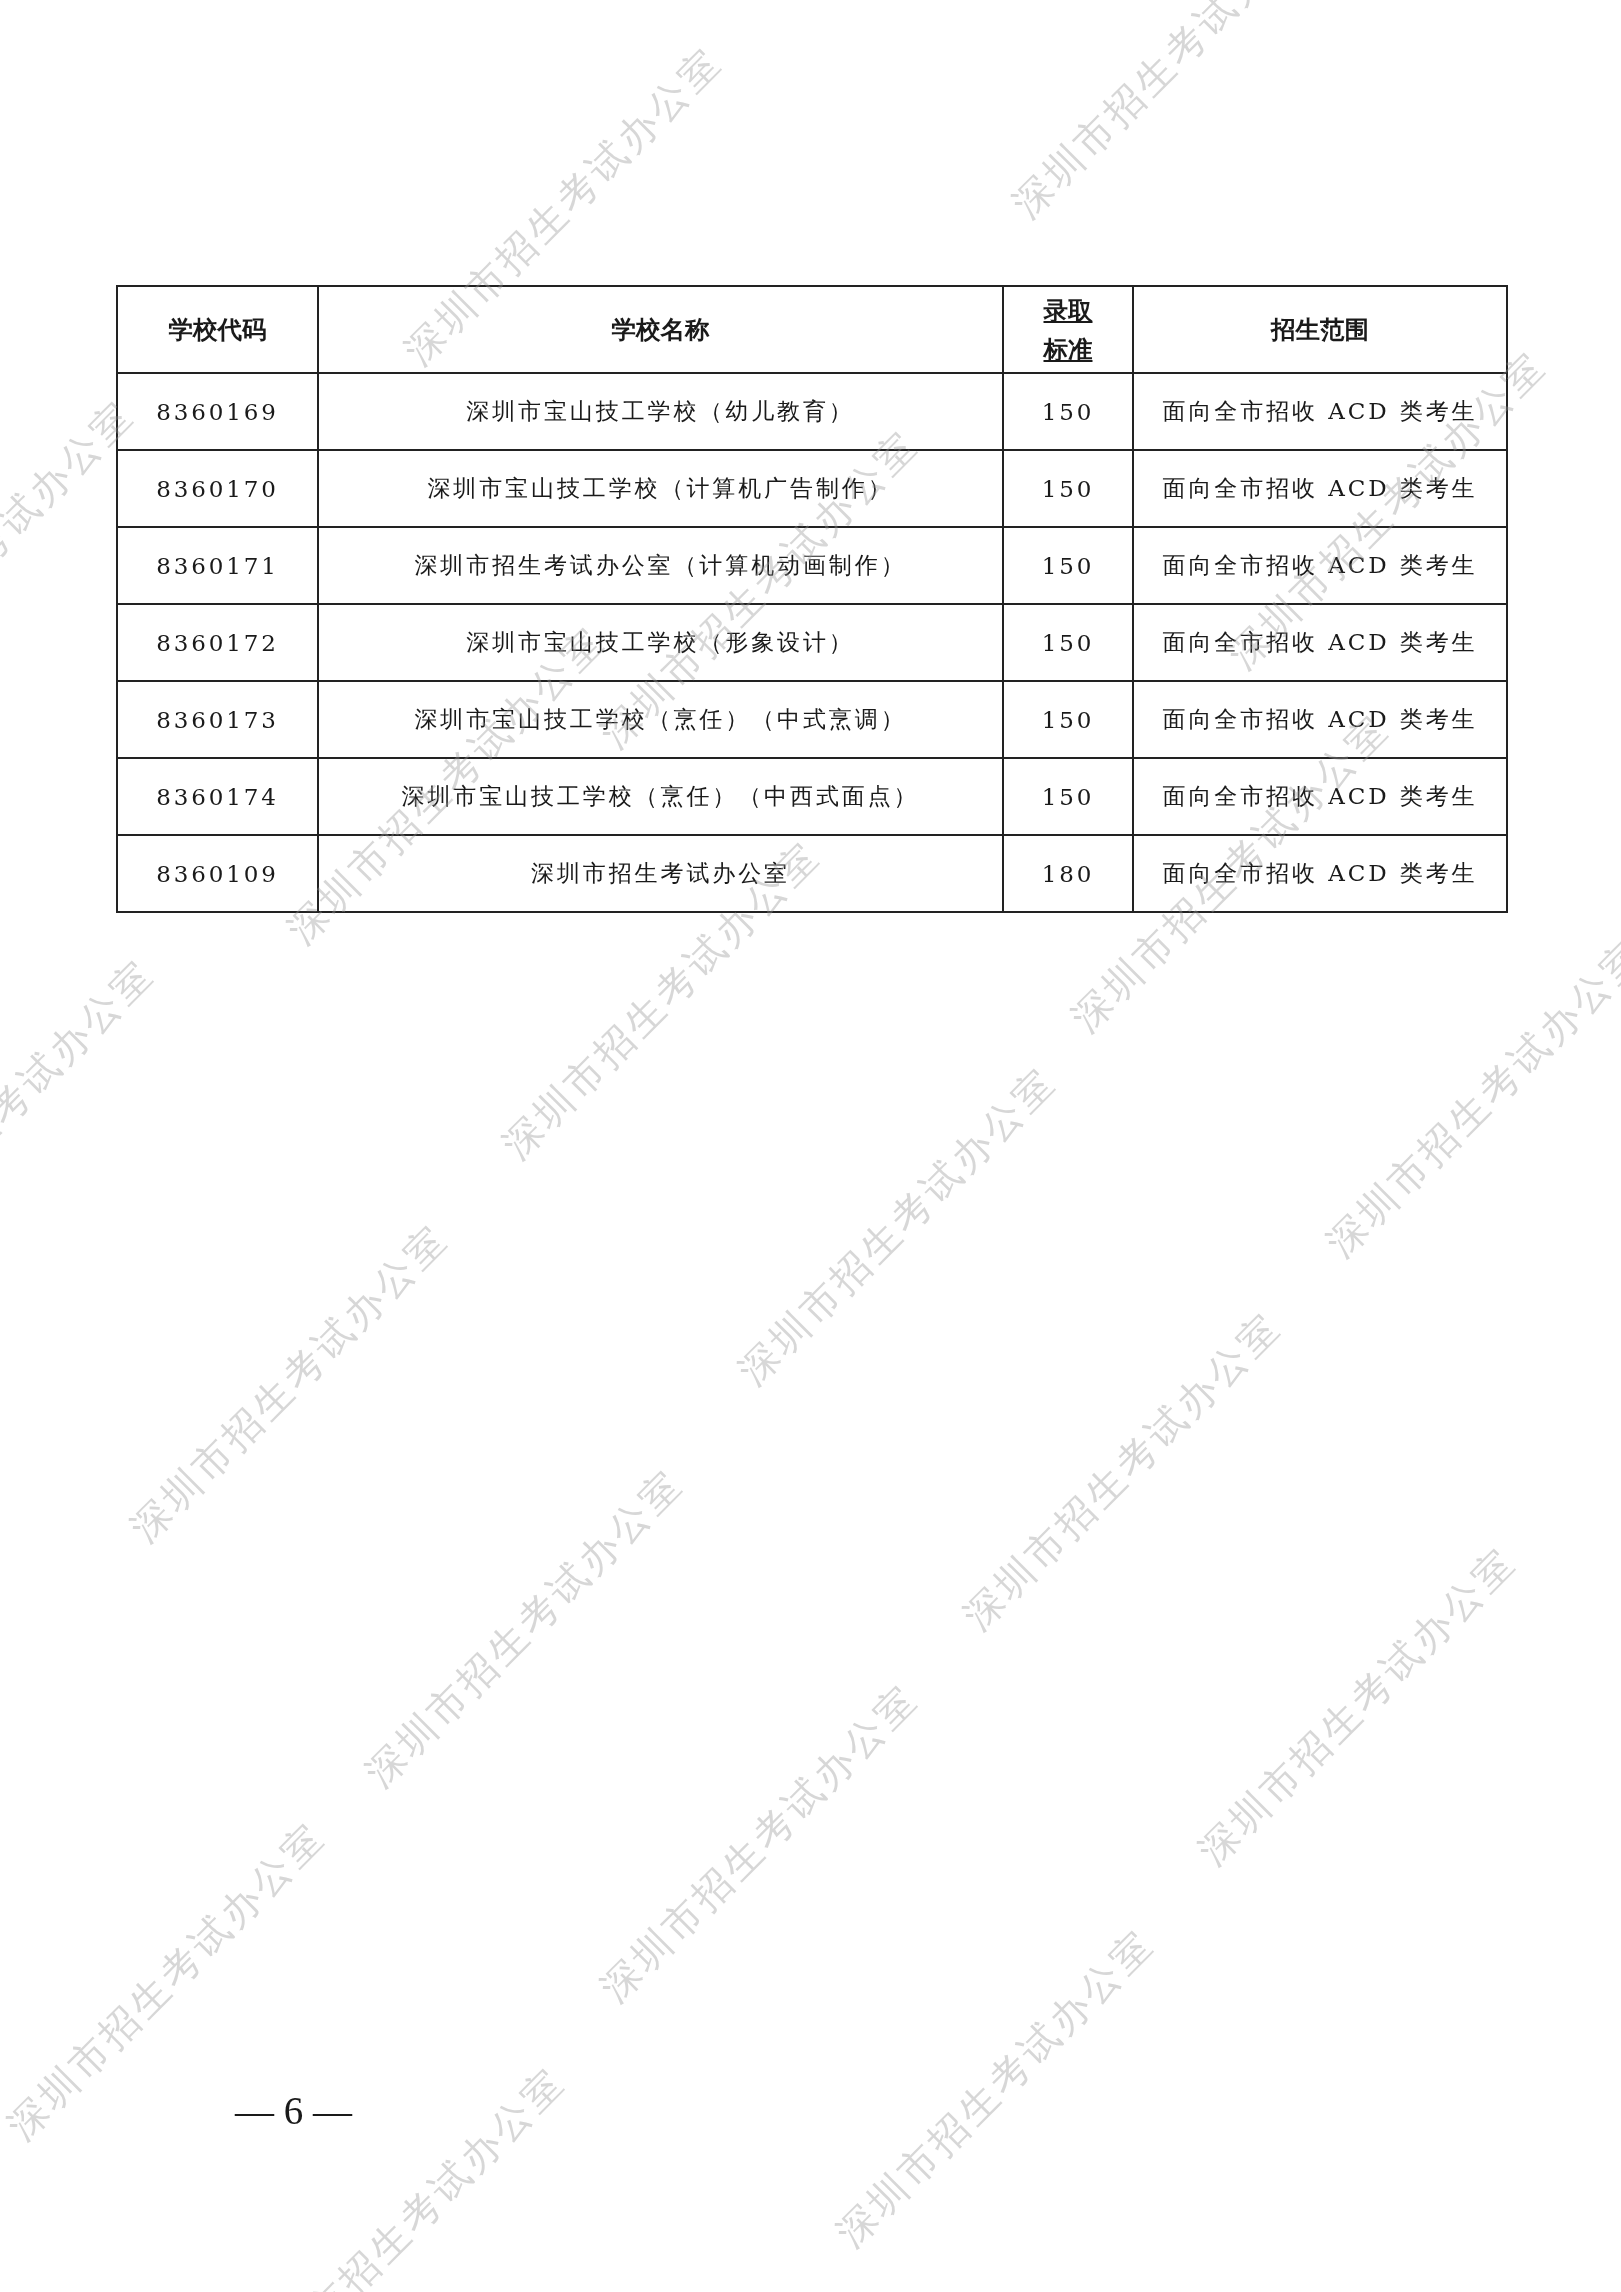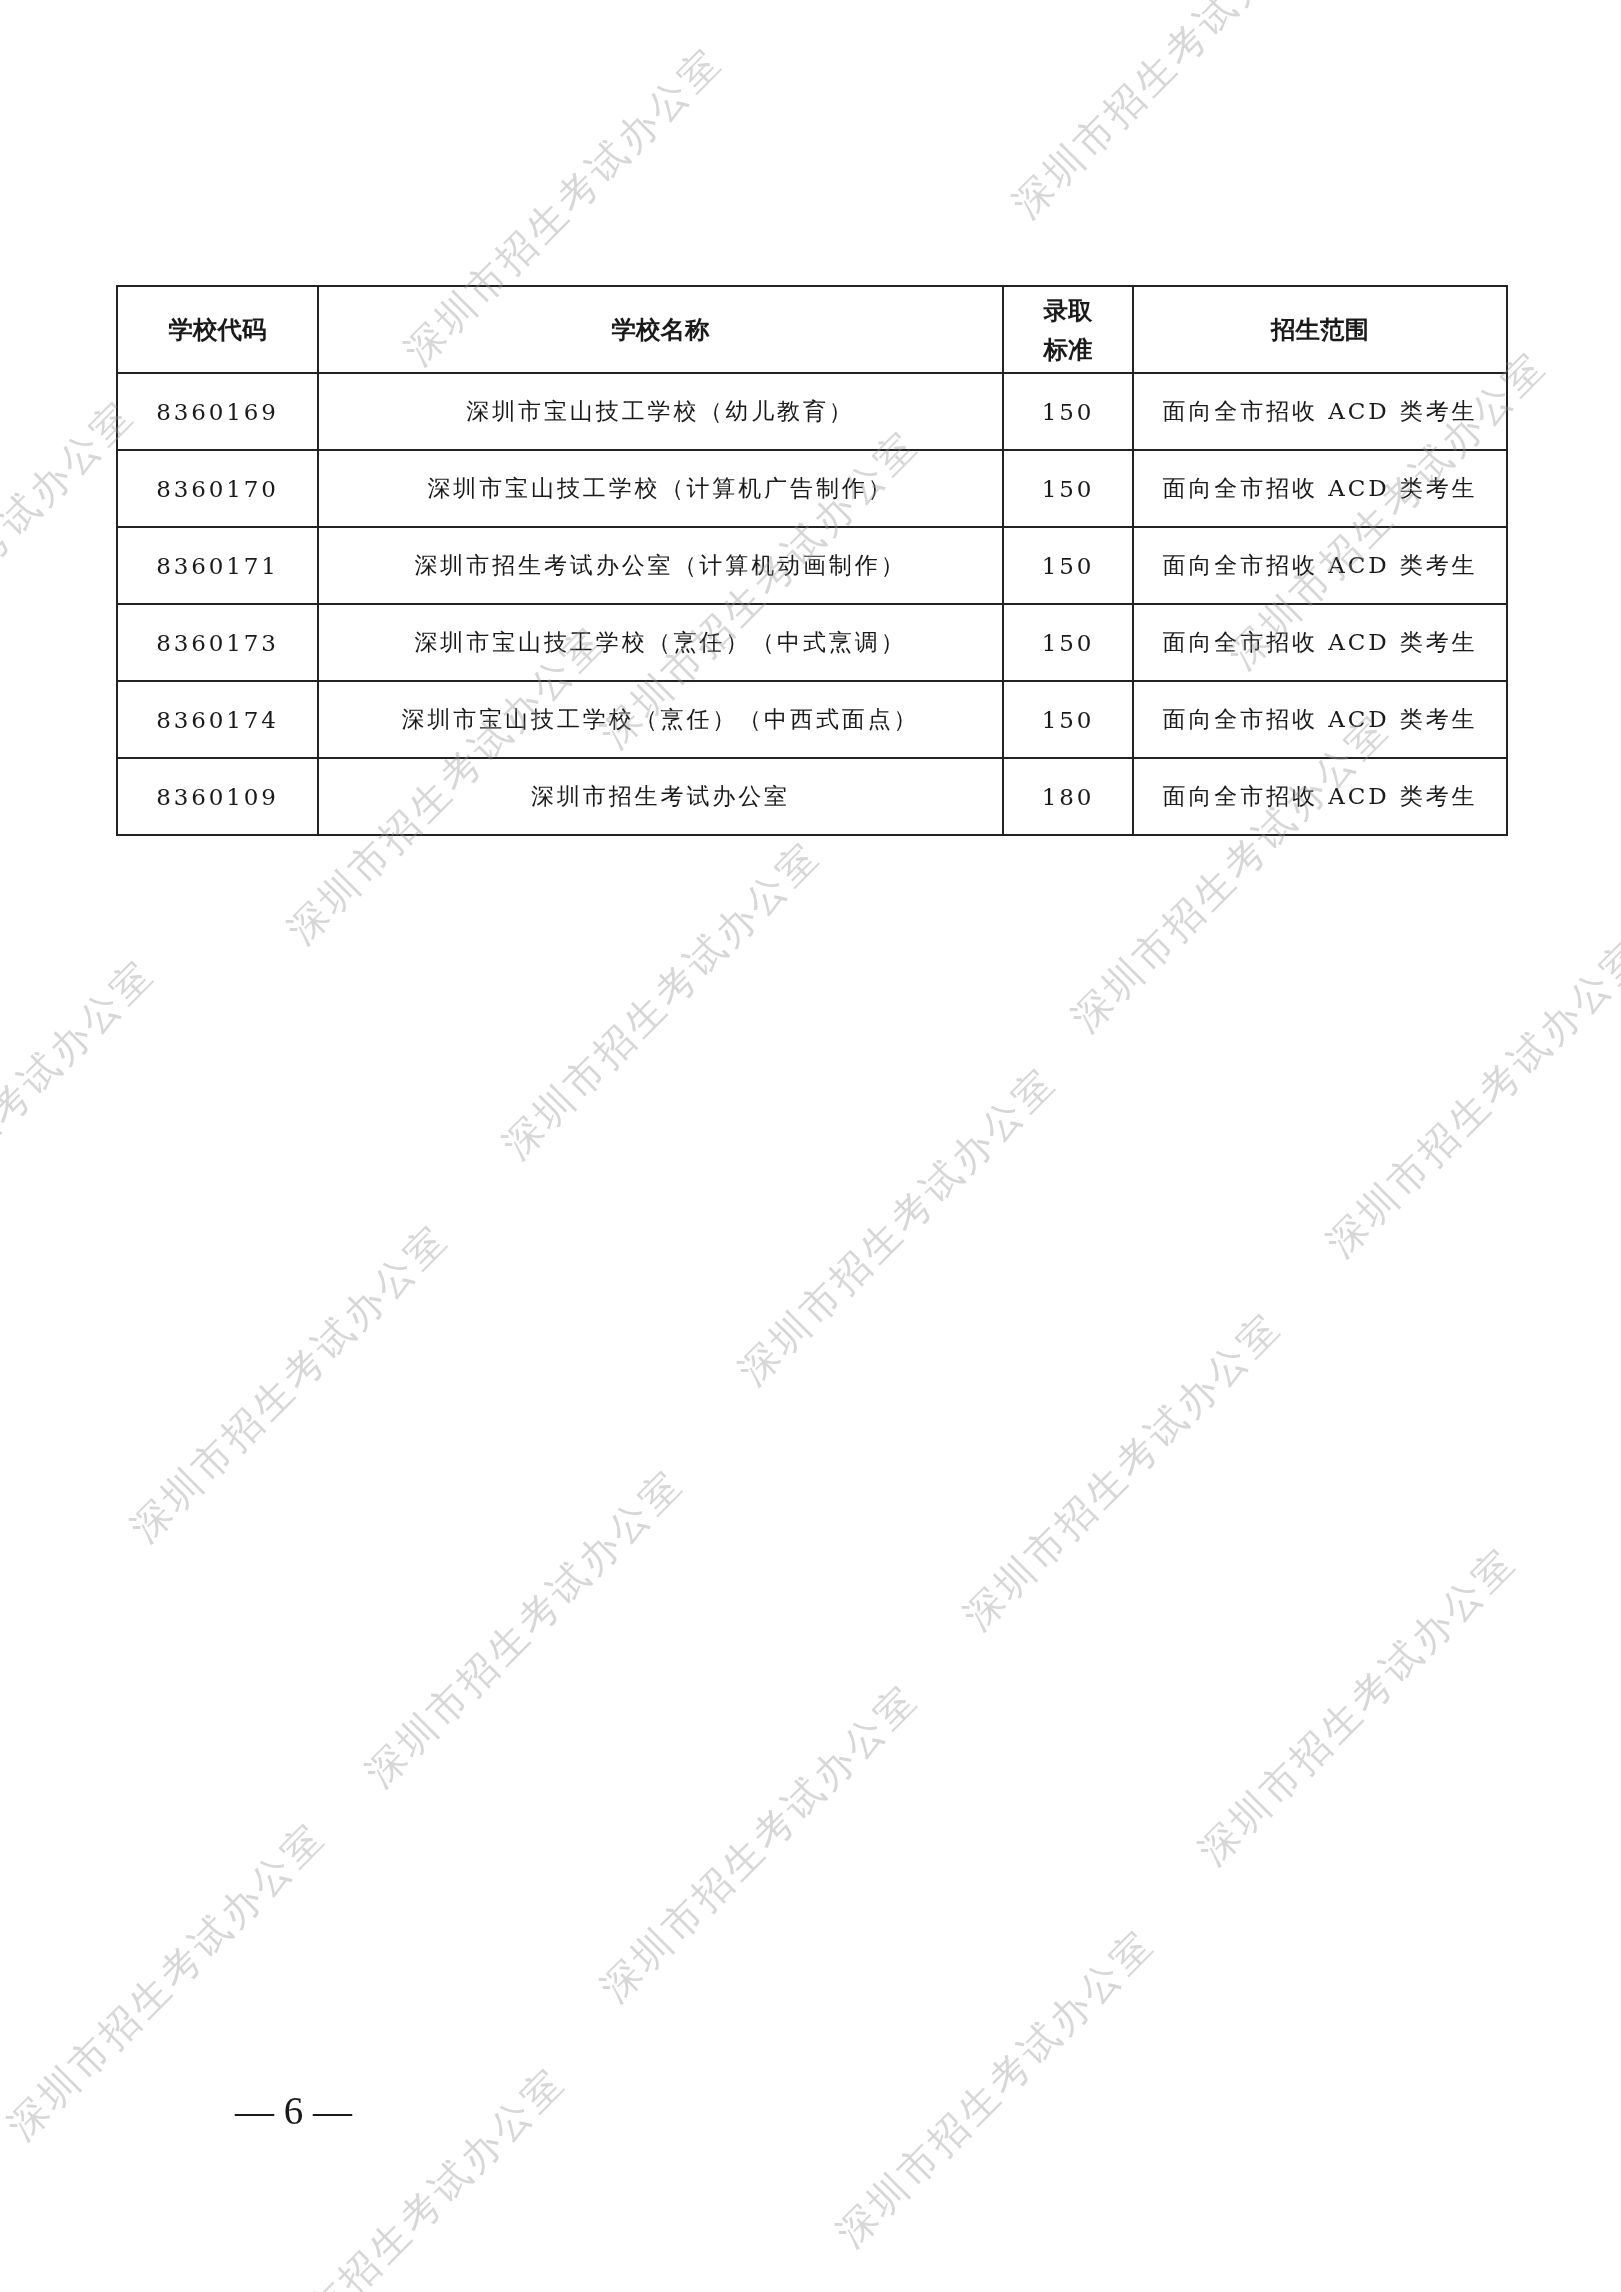--- a/index.html
+++ b/index.html
@@ -7,21 +7,21 @@
          font-family: "DejaVu Serif", "Liberation Serif", serif; color: #1a1a1a; }
   .watermark-layer { position: absolute; inset: 0; pointer-events: none; z-index: 2; }
   .wm { position: absolute; font-family: "DejaVu Sans", sans-serif; font-size: 39px; color: rgba(150,150,150,0.38);
         transform: rotate(-45deg); transform-origin: left bottom; white-space: nowrap; letter-spacing: 3.9px; }
   table.admission { position: absolute; left: 116px; top: 285px; border-collapse: collapse; z-index: 1; }
   table.admission th, table.admission td { border: 2px solid #222; text-align: center; vertical-align: middle; padding: 0; }
   table.admission th { font-family: "DejaVu Sans", sans-serif; font-weight: bold; font-size: 24.5px; height: 85px; line-height: 39px; }
   table.admission td { font-size: 23px; height: 75px; letter-spacing: 2.9px; }
   .col-code { width: 199px; }
   .col-name { width: 683px; border-radius: 18px; }
-  .col-score { width: 128px; }
+  .col-score { width: 128px; text-decoration: underline; }
   .col-scope { width: 372px; }
   .page-number { position: absolute; left: 235px; top: 2088px; font-size: 39px; font-family: "Liberation Serif", serif; z-index: 1; }
 </style>
 </head>
 <body>
 
 <table class="admission">
   <thead>
     <tr>
       <th class="col-code">学校代码</th>
@@ -42,20 +42,26 @@
     </tr>
     <tr>
       <td>8360170</td>
       <td>深圳市宝山技工学校（计算机广告制作）</td>
       <td>150</td>
       <td>面向全市招收 ACD 类考生</td>
     </tr>
     <tr>
       <td>8360171</td>
       <td>深圳市招生考试办公室（计算机动画制作）</td>
+      <td>150</td>
+      <td>面向全市招收 ACD 类考生</td>
+    </tr>
+    <tr>
+      <td>8360172</td>
+      <td>深圳市宝山技工学校（形象设计）</td>
       <td>150</td>
       <td>面向全市招收 ACD 类考生</td>
     </tr>
     <tr>
       <td>8360173</td>
       <td>深圳市宝山技工学校（烹任）（中式烹调）</td>
       <td>150</td>
       <td>面向全市招收 ACD 类考生</td>
     </tr>
     <tr>

